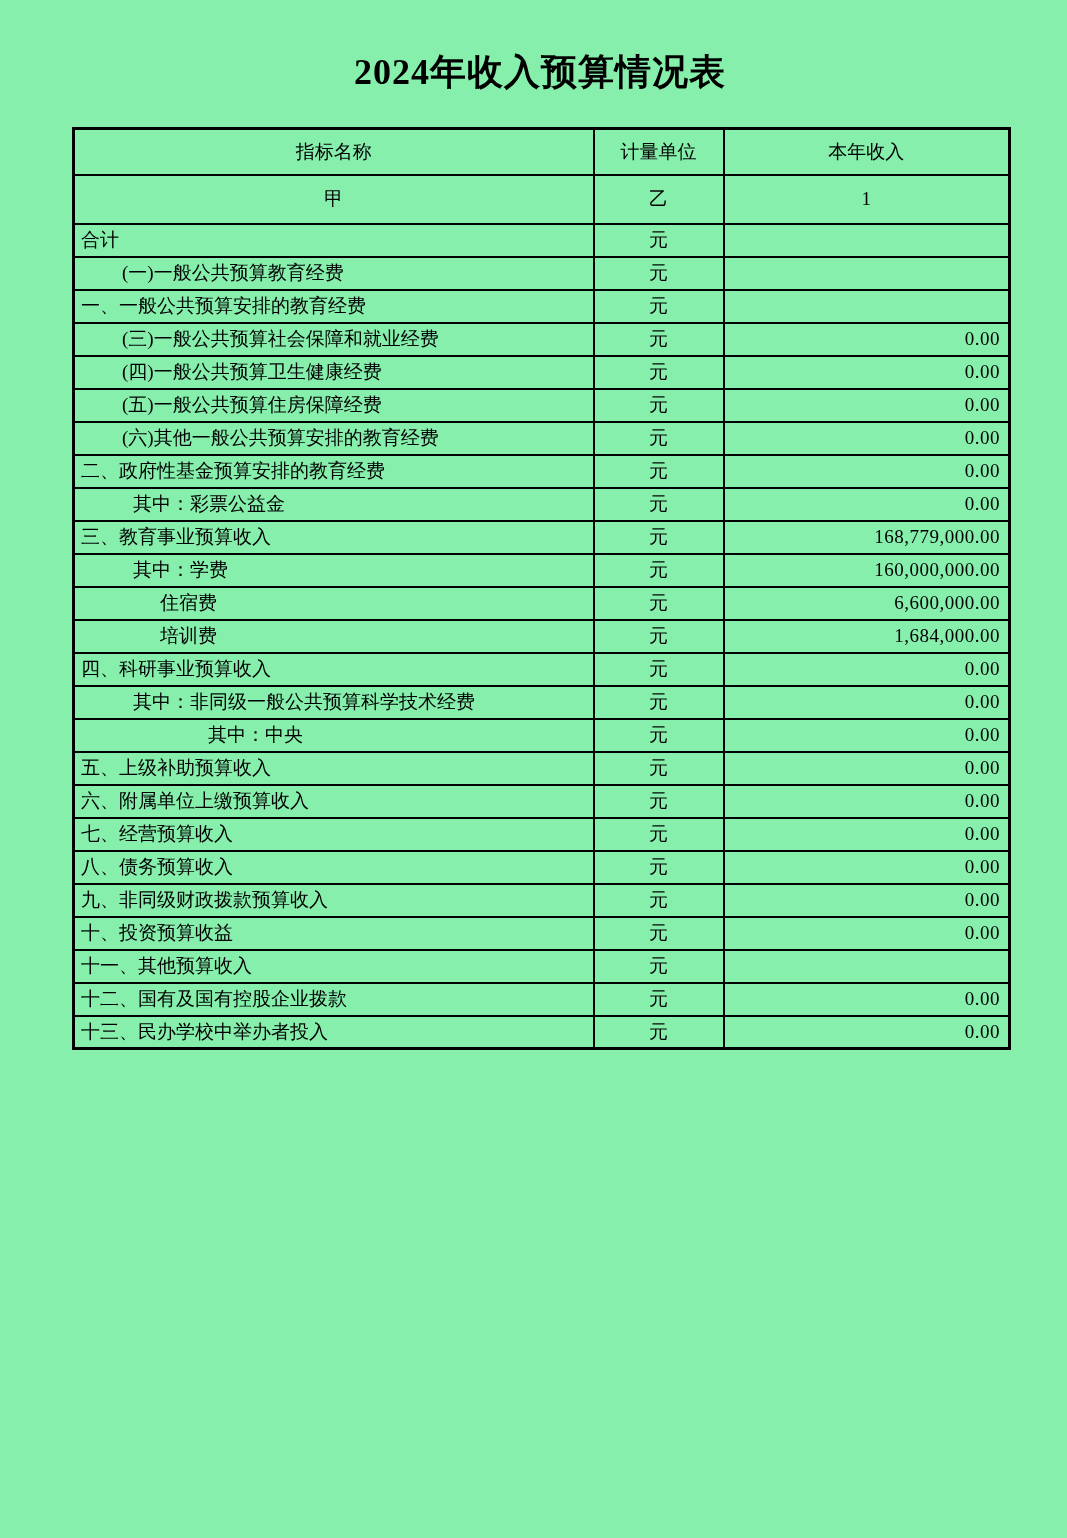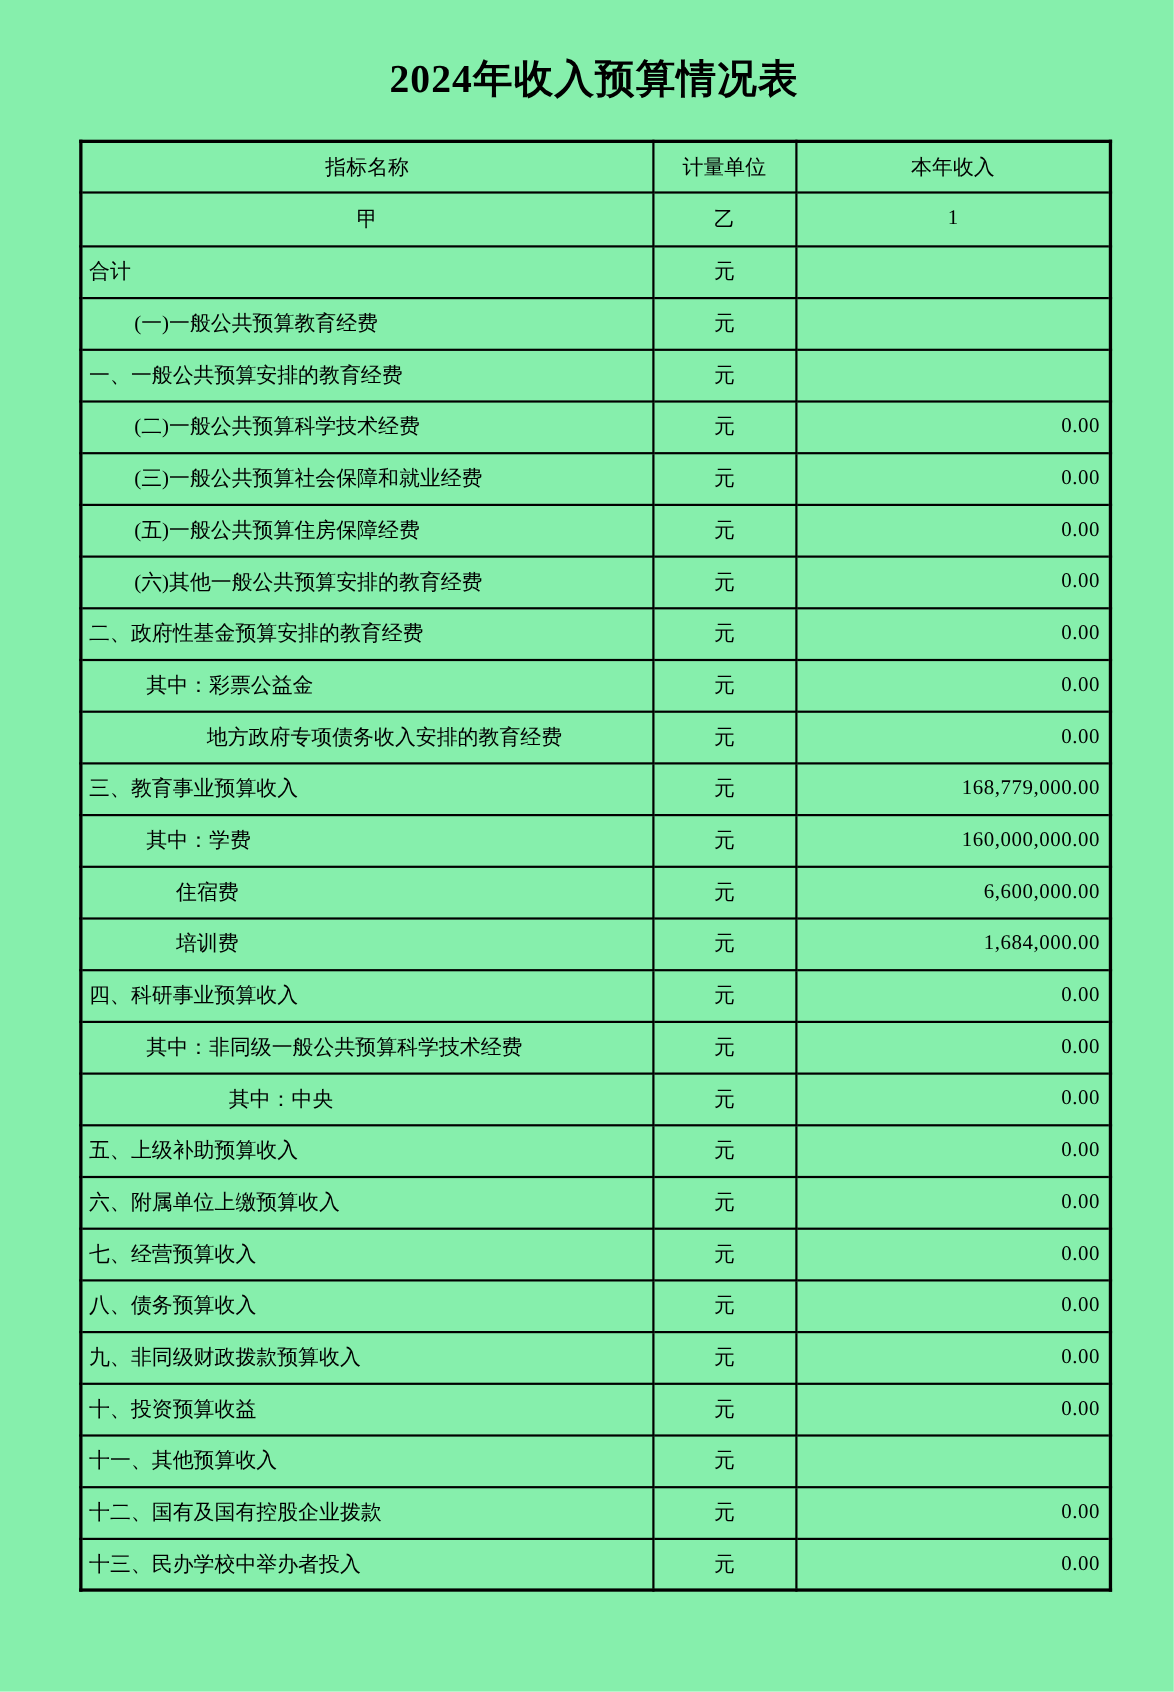--- a/index.html
+++ b/index.html
@@ -43,21 +43,21 @@
     border: 2px solid #000;
     font-size: 19px;
     font-weight: normal;
     vertical-align: middle;
     padding: 0;
     overflow: hidden;
     white-space: nowrap;
   }
   tr.hdr-row   { height: 46px; }
   tr.key-row   { height: 49px; }
-  tr.data-row  { height: 47px; }
+  tr.data-row  { height: 33px; }
   th.hdr-cell  { text-align: center; }
   td.key-cell  { text-align: center; }
   td.name-cell { text-align: left; }
   td.unit-cell { text-align: center; }
   td.value-cell {
     text-align: right;
     padding-right: 8px;
     letter-spacing: 0.5px;
     word-spacing: 4px;
   }
@@ -104,51 +104,46 @@
       <td class="name-cell ind-1">(一)一般公共预算教育经费</td>
       <td class="unit-cell">元</td>
       <td class="value-cell"></td>
     </tr>
         <tr class="data-row">
       <td class="name-cell ind-0">一、一般公共预算安排的教育经费</td>
       <td class="unit-cell">元</td>
       <td class="value-cell"></td>
     </tr>
         <tr class="data-row">
-      <td class="name-cell ind-1">(二)一般公共预算科学技术经费</td>
-      <td class="unit-cell">元</td>
-      <td class="value-cell">0.00</td>
-    </tr>
-        <tr class="data-row">
       <td class="name-cell ind-1">(三)一般公共预算社会保障和就业经费</td>
       <td class="unit-cell">元</td>
       <td class="value-cell">0.00</td>
     </tr>
         <tr class="data-row">
+      <td class="name-cell ind-1">(四)一般公共预算卫生健康经费</td>
+      <td class="unit-cell">元</td>
+      <td class="value-cell">0.00</td>
+    </tr>
+        <tr class="data-row">
       <td class="name-cell ind-1">(五)一般公共预算住房保障经费</td>
       <td class="unit-cell">元</td>
       <td class="value-cell">0.00</td>
     </tr>
         <tr class="data-row">
       <td class="name-cell ind-1">(六)其他一般公共预算安排的教育经费</td>
       <td class="unit-cell">元</td>
       <td class="value-cell">0.00</td>
     </tr>
         <tr class="data-row">
       <td class="name-cell ind-0">二、政府性基金预算安排的教育经费</td>
       <td class="unit-cell">元</td>
       <td class="value-cell">0.00</td>
     </tr>
         <tr class="data-row">
       <td class="name-cell ind-2">其中：彩票公益金</td>
-      <td class="unit-cell">元</td>
-      <td class="value-cell">0.00</td>
-    </tr>
-        <tr class="data-row">
-      <td class="name-cell ind-4">地方政府专项债务收入安排的教育经费</td>
       <td class="unit-cell">元</td>
       <td class="value-cell">0.00</td>
     </tr>
         <tr class="data-row">
       <td class="name-cell ind-0">三、教育事业预算收入</td>
       <td class="unit-cell">元</td>
       <td class="value-cell">168,779,000.00</td>
     </tr>
         <tr class="data-row">
       <td class="name-cell ind-2">其中：学费</td>

